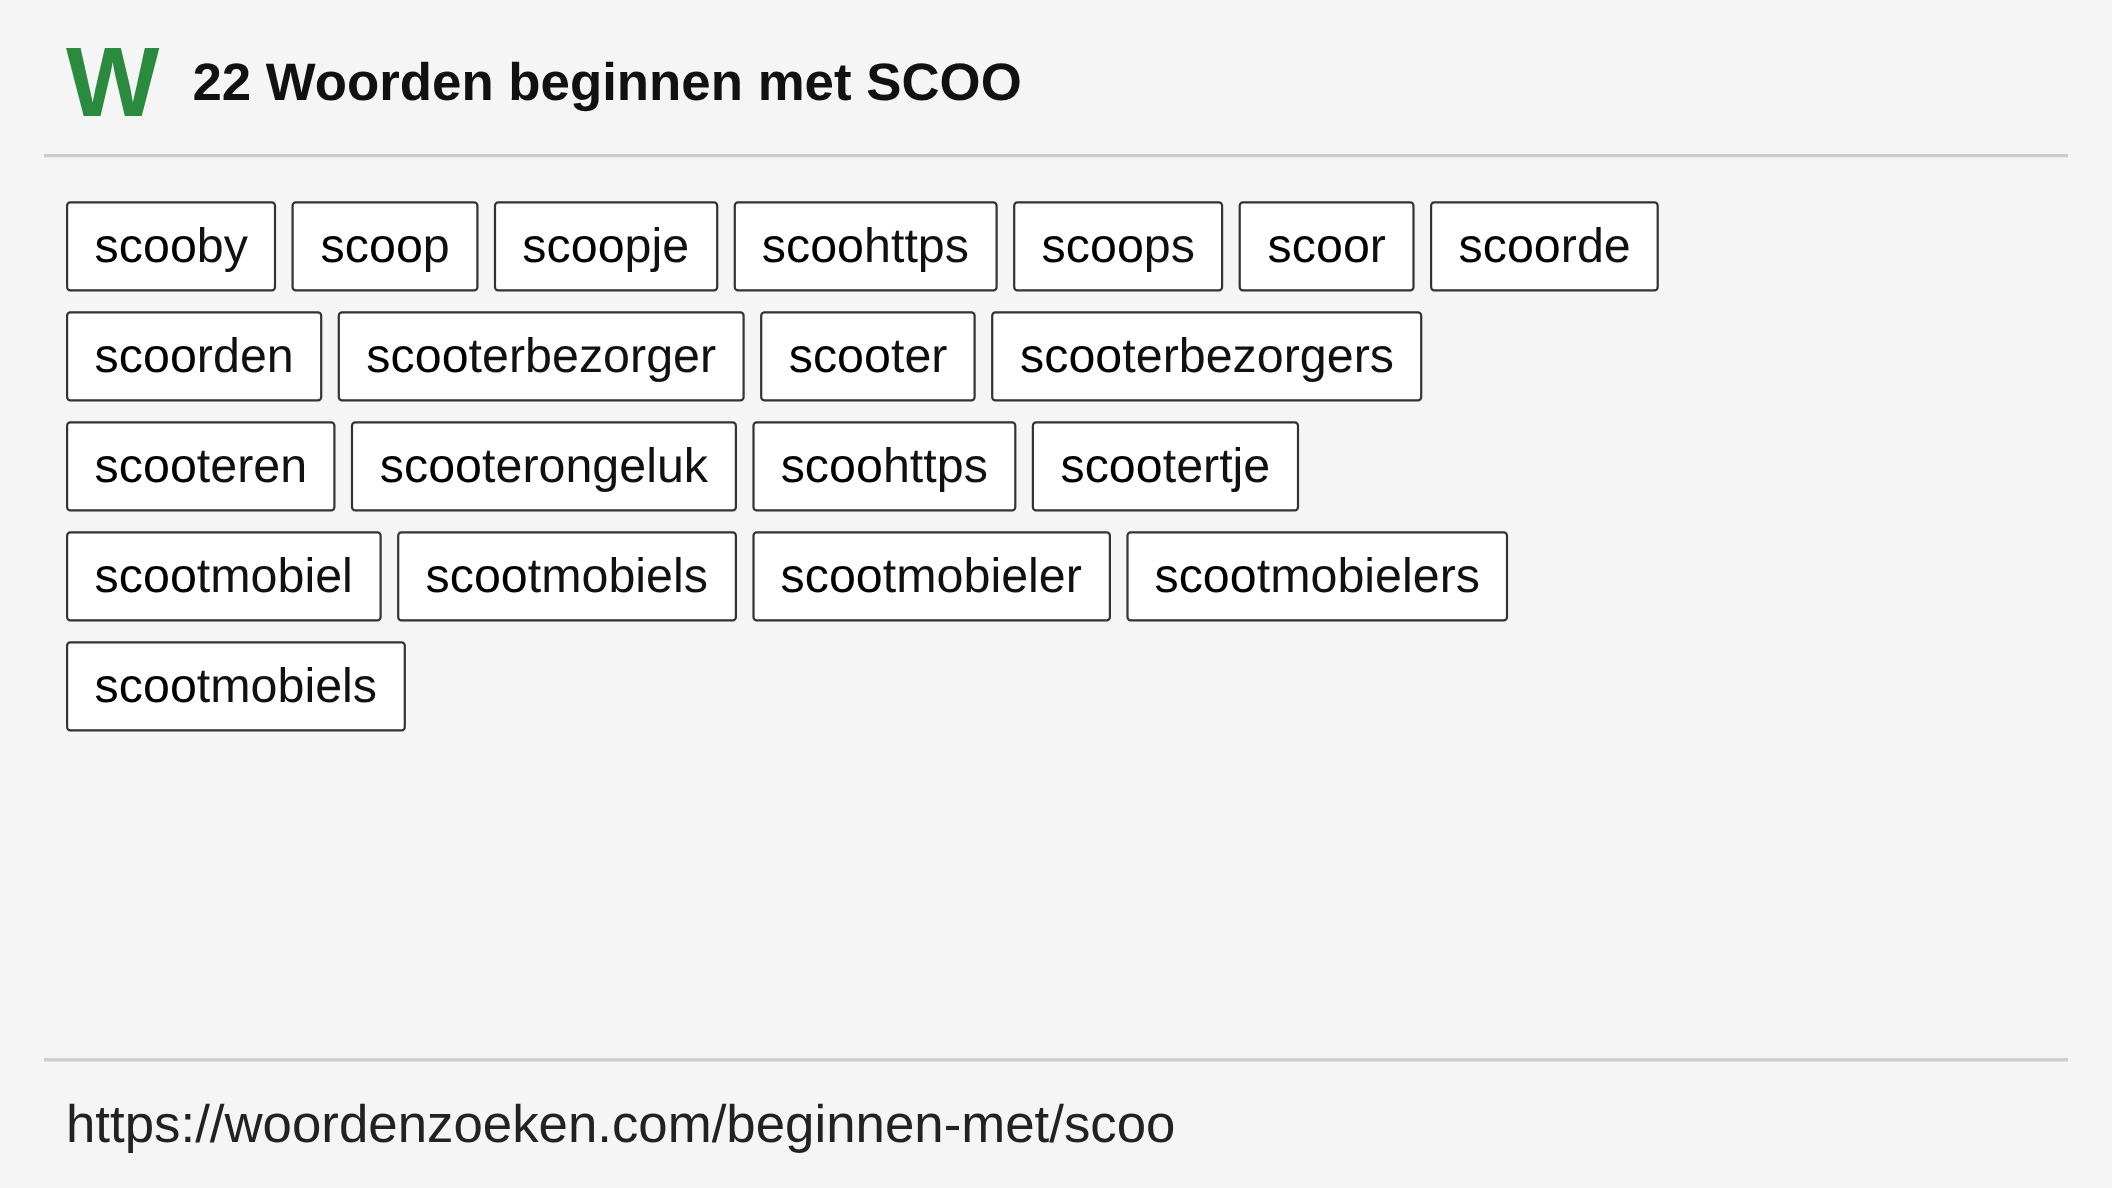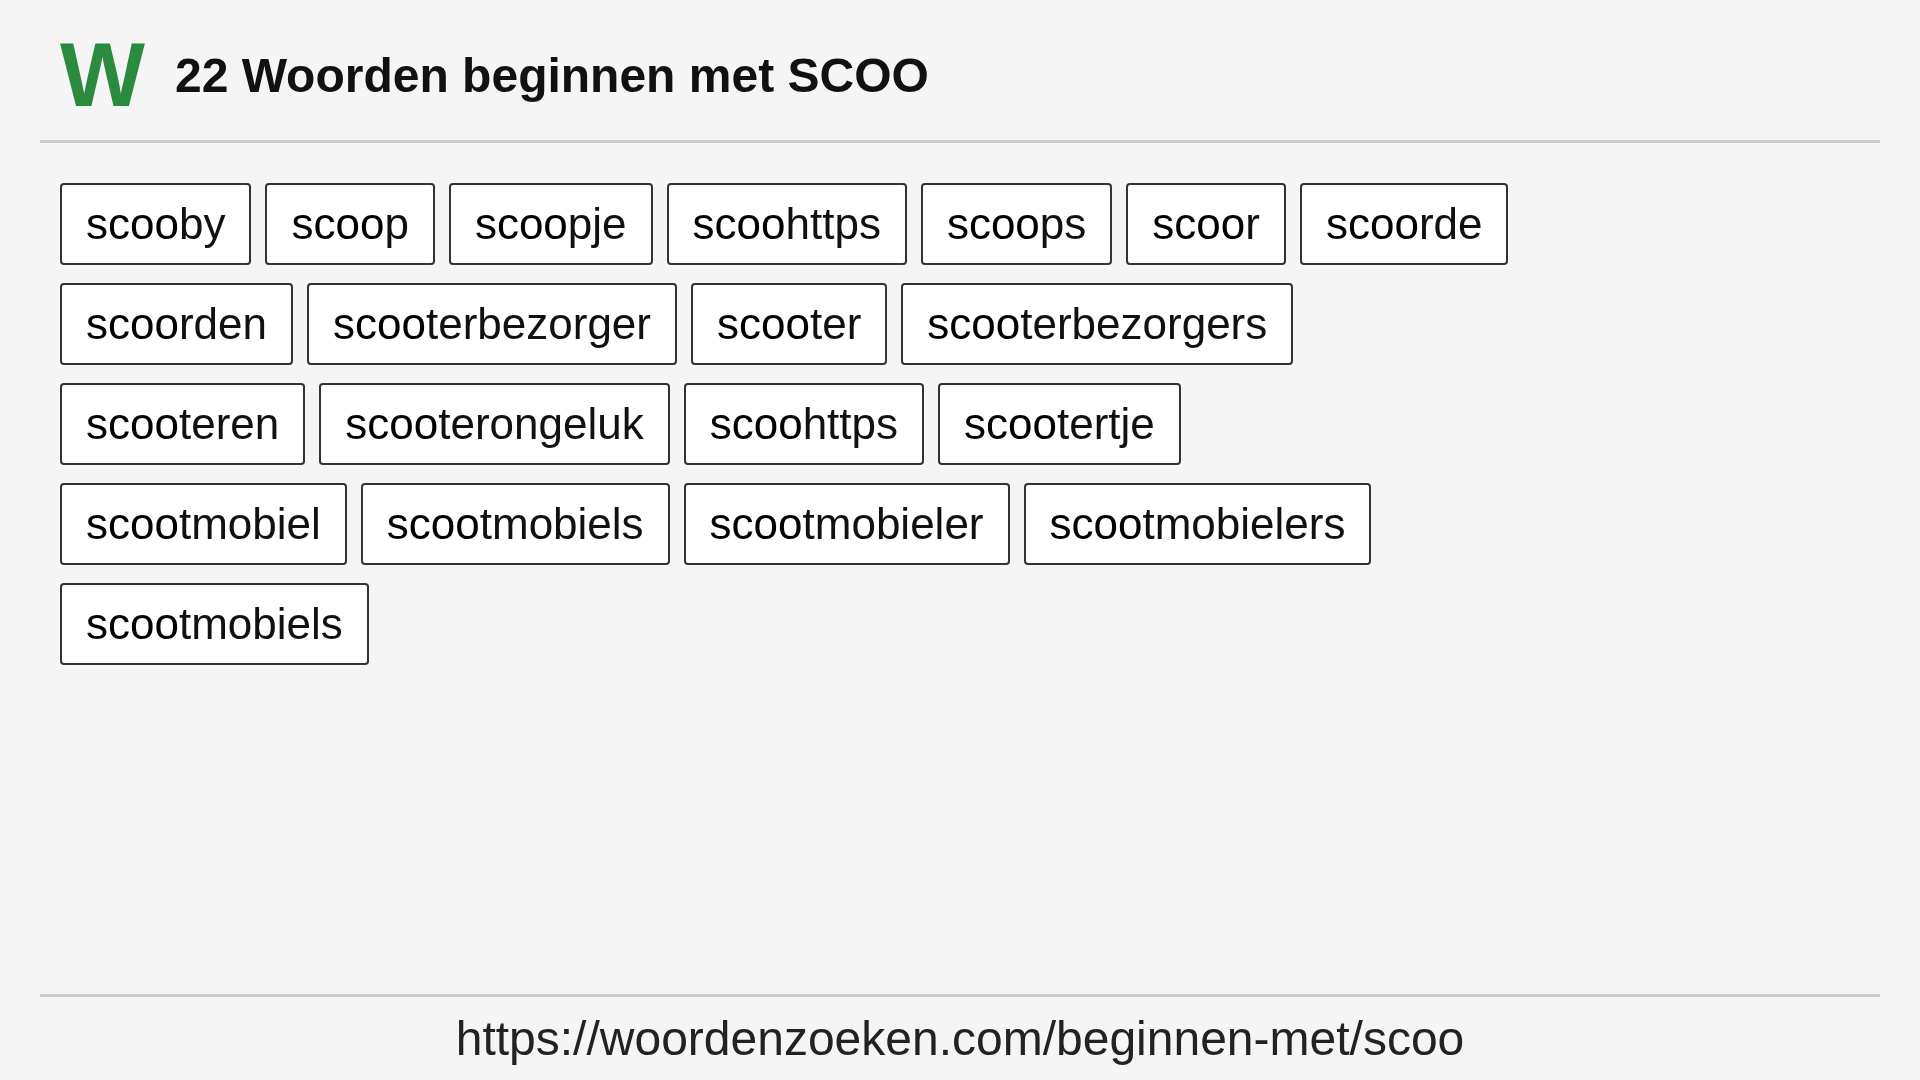--- a/index.html
+++ b/index.html
@@ -68,22 +68,21 @@
       color: #000000;
     }
 
     .footer-divider {
       height: 3px;
       background: #ccc;
       margin: 0 40px;
     }
 
     .footer {
-      padding: 14px 60px;
-      text-align: center;
+      padding: 30px 60px;
       font-size: 48px;
       color: #222;
     }
   </style>
 </head>
 <body>
 
 <div class="header">
   <div class="w-logo">W</div>
   <div class="header-title">22 Woorden beginnen met SCOO</div>

